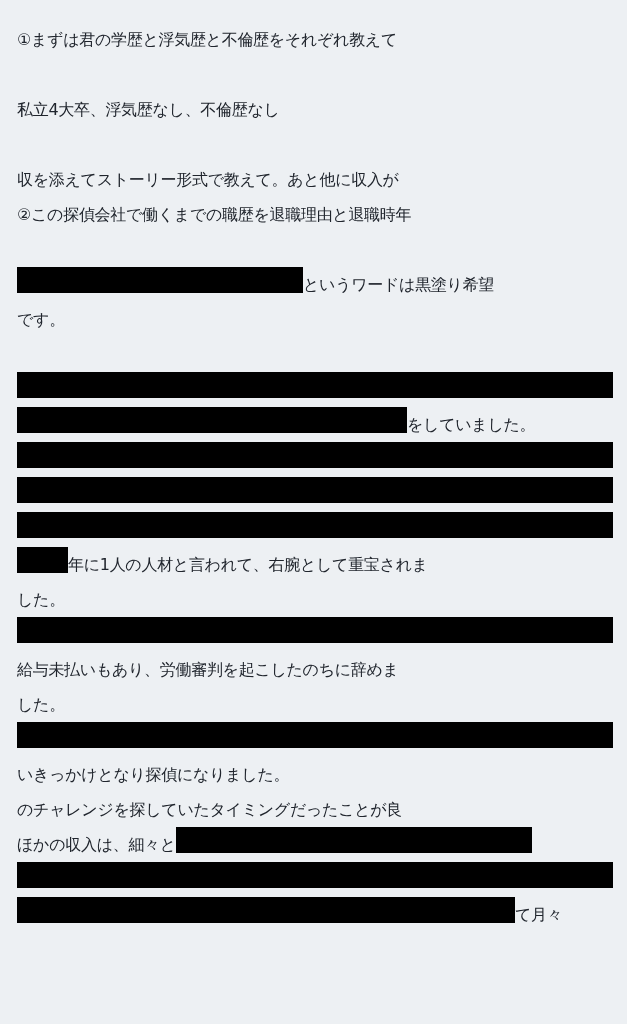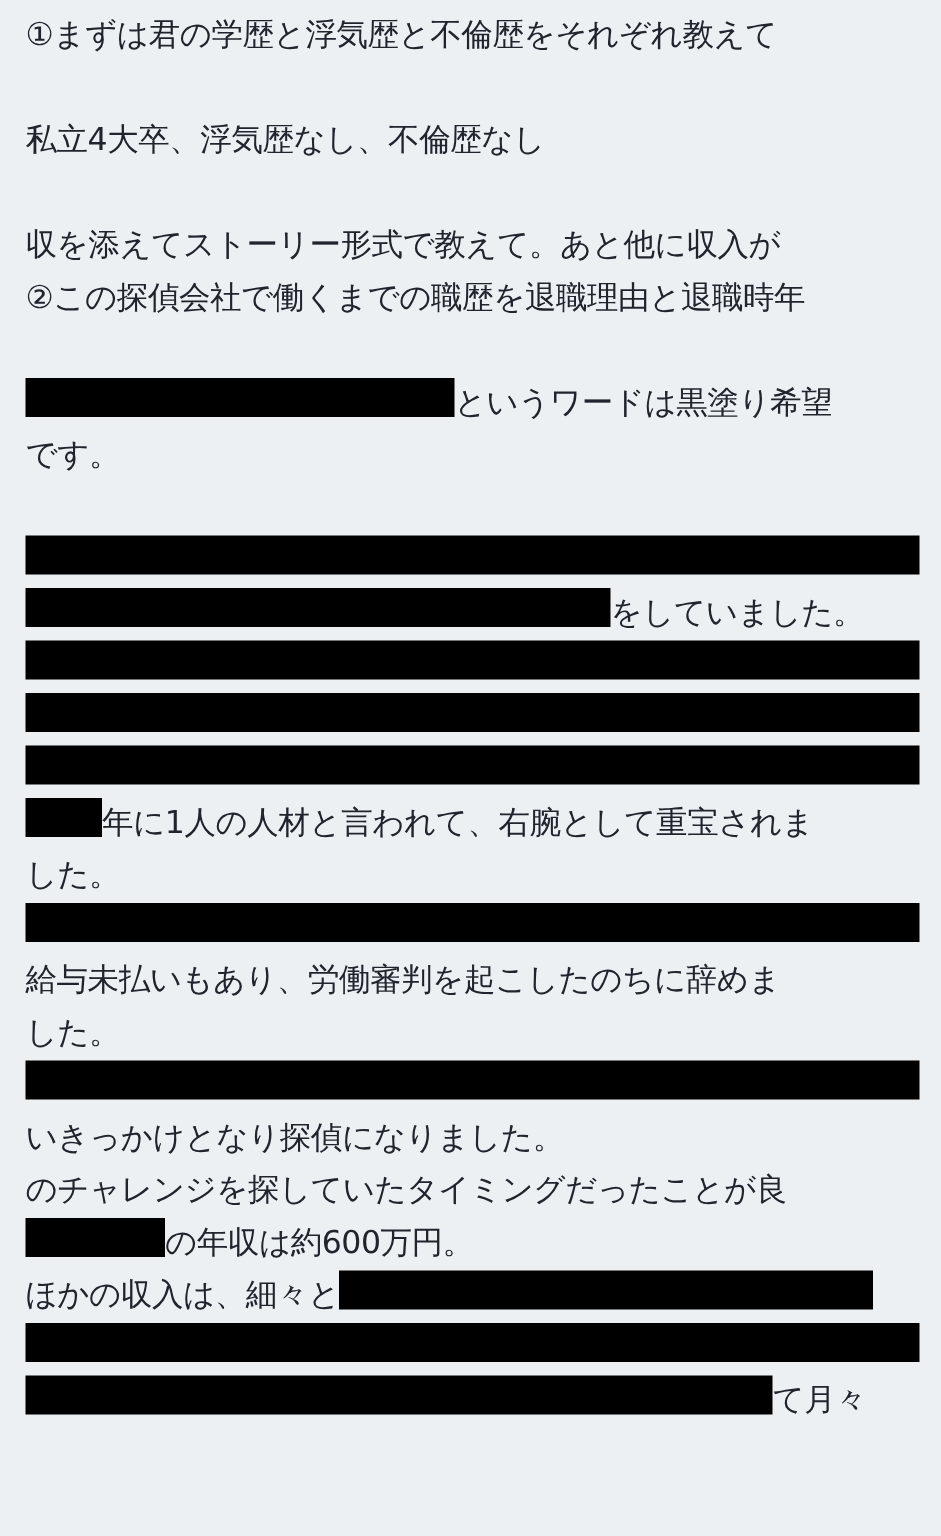--- a/index.html
+++ b/index.html
@@ -12,23 +12,23 @@
     margin: 0;
     padding: 0;
   }
   body {
     width: 627px;
     height: 1024px;
     background: var(--bg);
     overflow: hidden;
   }
   .document {
-    padding: 6px 14px 0 17px;
+    padding: 22px 14px 0 17px;
     font-family: "DejaVu Sans", sans-serif;
-    font-size: 21px;
+    font-size: 16px;
     line-height: 35px;
     color: var(--ink);
     letter-spacing: -0.3px;
   }
   .line {
     height: 35px;
     white-space: nowrap;
   }
   .seg {
     vertical-align: baseline;
@@ -60,17 +60,16 @@
     <div class="line"><span class="redaction" style="width: 596px;"></span></div>
     <div class="line"><span class="redaction" style="width: 596px;"></span></div>
     <div class="line"><span class="redaction" style="width: 51px;"></span><span class="seg">年に1人の人材と言われて、右腕として重宝されま</span></div>
     <div class="line"><span class="seg">した。</span></div>
     <div class="line"><span class="redaction" style="width: 596px;"></span></div>
     <div class="line"><span class="seg">給与未払いもあり、労働審判を起こしたのちに辞めま</span></div>
     <div class="line"><span class="seg">した。</span></div>
     <div class="line"><span class="redaction" style="width: 596px;"></span></div>
     <div class="line"><span class="seg">いきっかけとなり探偵になりました。</span></div>
     <div class="line"><span class="seg">のチャレンジを探していたタイミングだったことが良</span></div>
-    <div class="line"><span class="redaction" style="width: 93px;"></span><span class="seg">の年収は約600万円。</span></div>
     <div class="line"><span class="seg">ほかの収入は、細々と</span><span class="redaction" style="width: 356px;"></span></div>
     <div class="line"><span class="redaction" style="width: 596px;"></span></div>
     <div class="line"><span class="redaction" style="width: 498px;"></span><span class="seg">て月々</span></div>
   </div>
 
 </body></html>

